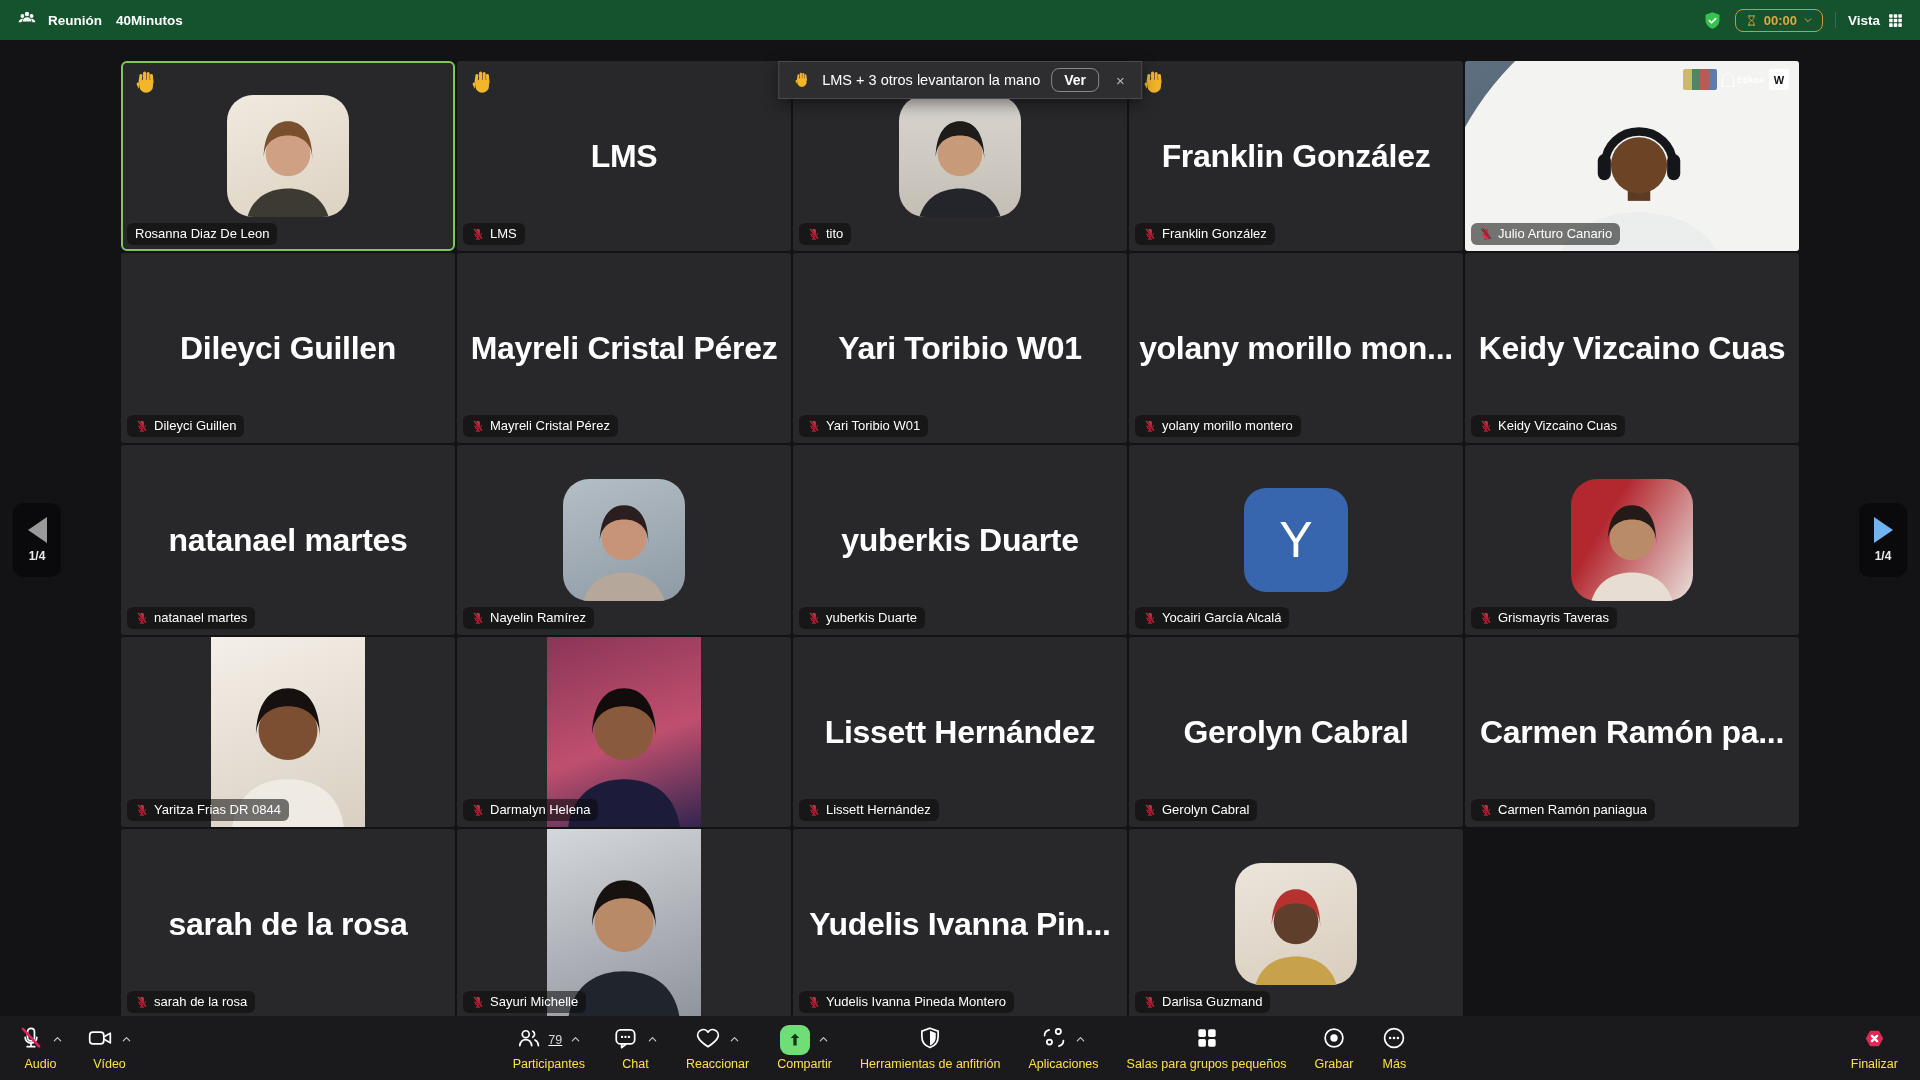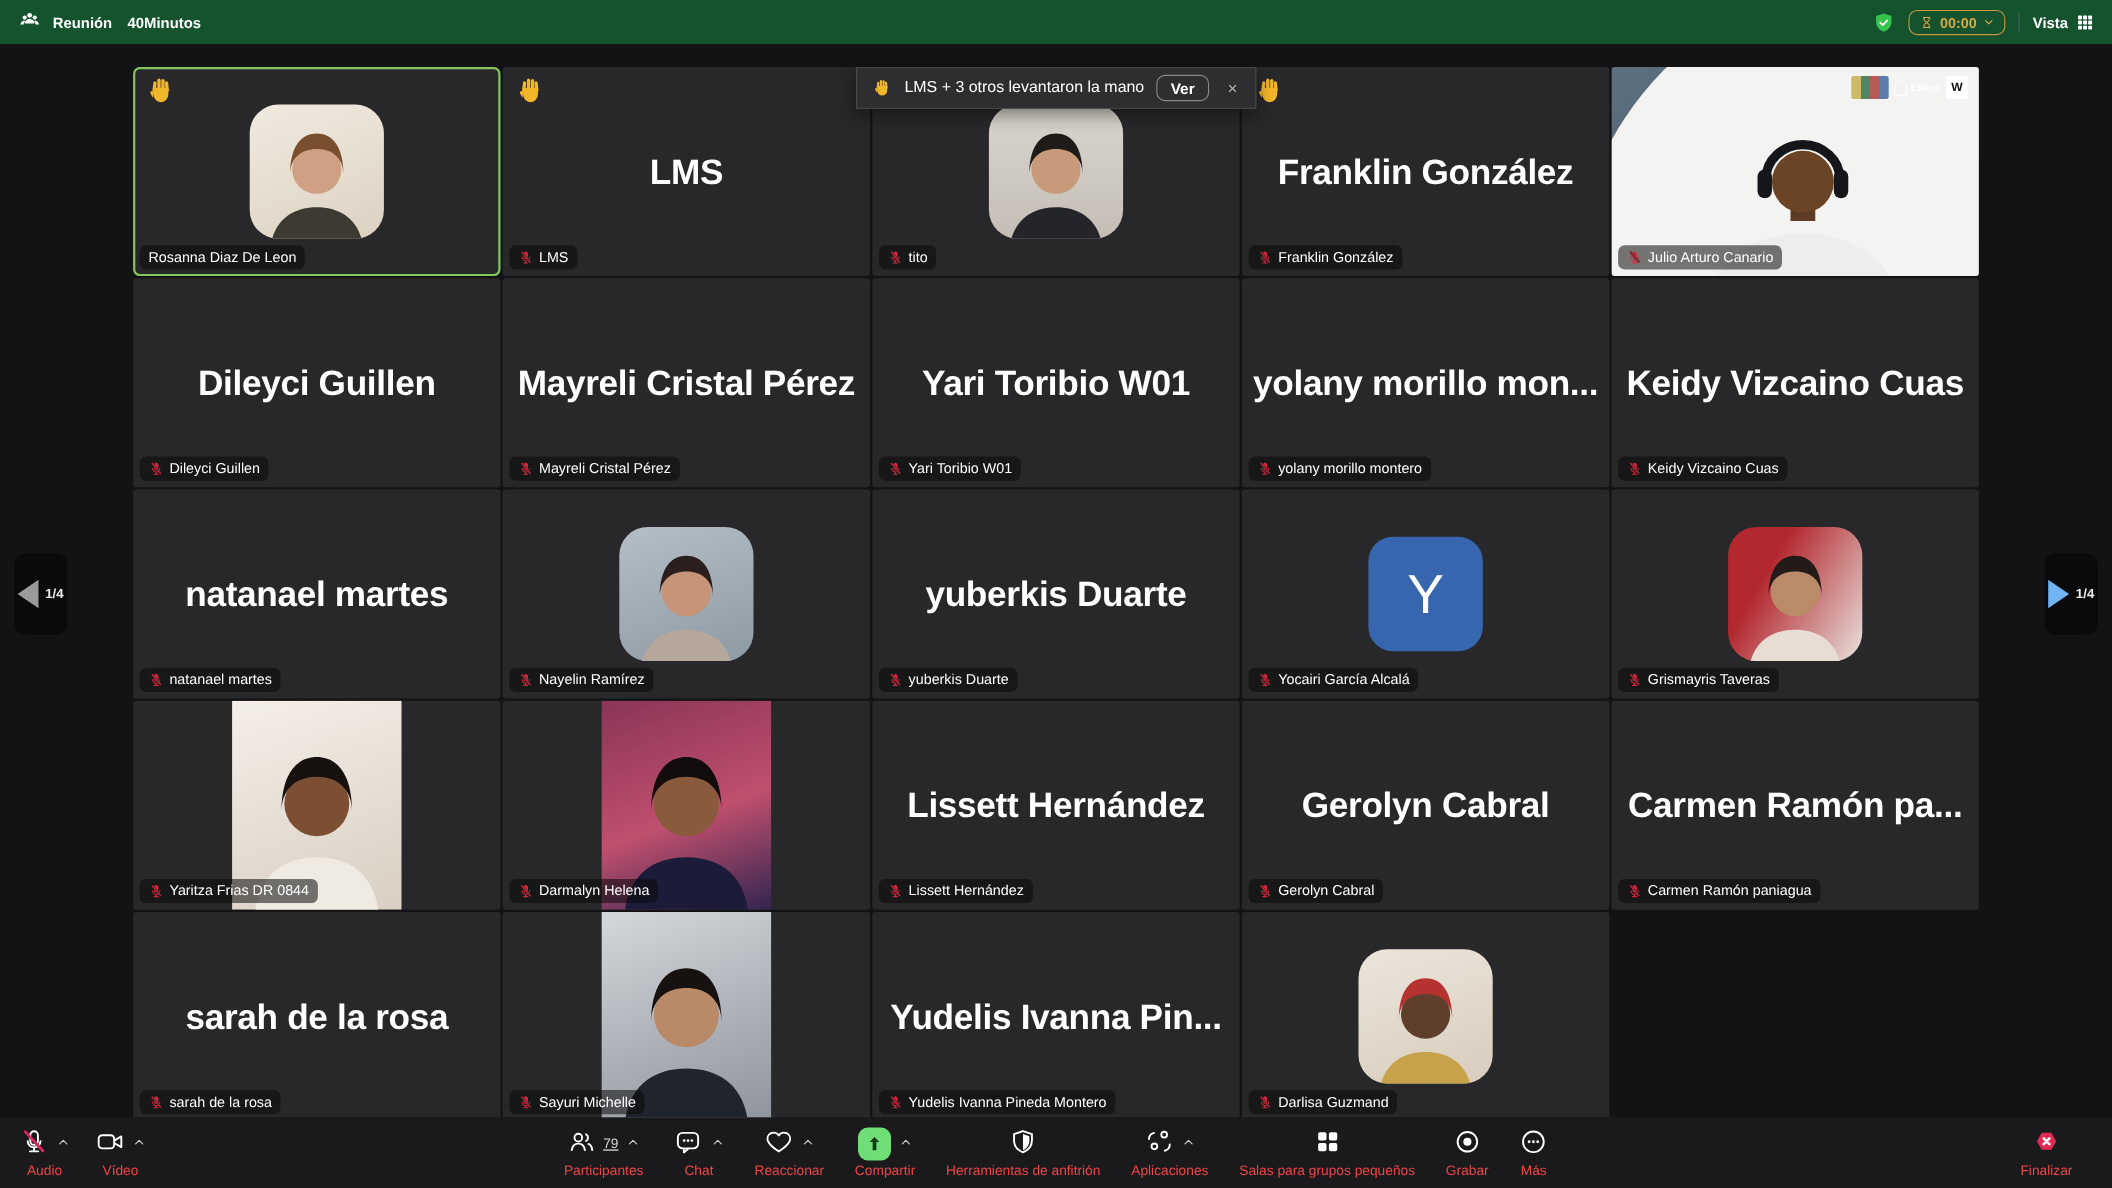--- a/index.html
+++ b/index.html
@@ -61,44 +61,44 @@
   .lg1 { width:34px; height:21px; border-radius:2px; background:
     linear-gradient(90deg,#c9b458 0 25%,#3e7a52 0 50%,#b24a44 0 75%,#4a6fa5 0); opacity:.9; }
   .lg2 { height:21px; display:flex; align-items:center; gap:3px; color:#fff; font-size:9px; font-weight:700; }
   .lg2 .bld { width:12px; height:14px; border:1.5px solid #fff; border-radius:6px 6px 0 0; }
   .lg3 { width:20px; height:21px; background:#fff; color:#111; font-weight:700; font-size:11px;
     display:flex; align-items:center; justify-content:center; border-radius:2px; }
   .vj-person { position:absolute; left:52%; bottom:-8px; width:230px; height:150px; transform:translateX(-50%); z-index:1; }
 
   
   .navbtn { position:absolute; width:48px; height:74px; background:#0a0a0c; border-radius:10px;
-    display:flex; flex-direction:row; align-items:center; justify-content:center; gap:6px; cursor:pointer; z-index:20; }
+    display:flex; flex-direction:column; align-items:center; justify-content:center; gap:6px; cursor:pointer; z-index:20; }
   .navbtn.left { left:13px; top:463px; }
   .navbtn.right { right:13px; top:463px; }
   .tri-l { width:0; height:0; border-top:13px solid transparent; border-bottom:13px solid transparent; border-right:19px solid #9a9a9a; }
   .tri-r { width:0; height:0; border-top:13px solid transparent; border-bottom:13px solid transparent; border-left:19px solid #70b4f3; }
   .nav-page { font-size:12px; font-weight:600; color:#ececec; }
 
   
   .banner { position:absolute; left:50%; top:21px; transform:translateX(-50%); z-index:25;
     height:38px; display:flex; align-items:center; gap:11px; background:#2e2e31;
     border:1px solid rgba(255,255,255,0.14); border-radius:0; padding:0 10px 0 14px;
     box-shadow:0 5px 16px rgba(0,0,0,0.45); font-size:14.5px; font-weight:500; white-space:nowrap; }
   .ver-btn { border:1.5px solid #8a8a8e; border-radius:8px; padding:3px 12px; font-size:14px; font-weight:700; cursor:pointer; }
   .banner-close { color:#b9b9bd; font-size:15px; padding:2px 6px; cursor:pointer; }
 
   
   .toolbar { position:relative; height:64px; background:#1a1a1d; display:flex; align-items:center; z-index:30; }
   .tool-group-left { display:flex; position:absolute; left:6px; }
   .tool-group-center { display:flex; gap:4px; margin:0 auto; }
-  .tool-group-right { display:flex; position:absolute; right:24px; }
+  .tool-group-right { display:flex; position:absolute; right:10px; }
   .tool { display:flex; flex-direction:column; align-items:center; justify-content:center;
     padding:5px 12px 4px; gap:3px; cursor:pointer; border-radius:8px; }
   .tool-top { height:28px; display:flex; align-items:center; gap:8px;text-decoration:underline; }
-  .tool-label { font-size:12.5px; color:#ef4444; }
+  .tool-label { font-size:12.5px; color:#fde047; }
   .tool-badge { font-size:12.5px; color:#d6d6d8; margin-left:-2px; }
   .share-box { width:30px; height:30px; background:#70de76; border-radius:9px;
     display:flex; align-items:center; justify-content:center; }
 </style>
 </head>
 <body>
 
 <div class="topbar">
   <div class="tb-title">
     <svg viewBox="0 0 24 24" width="22" height="22" fill="#fff">

